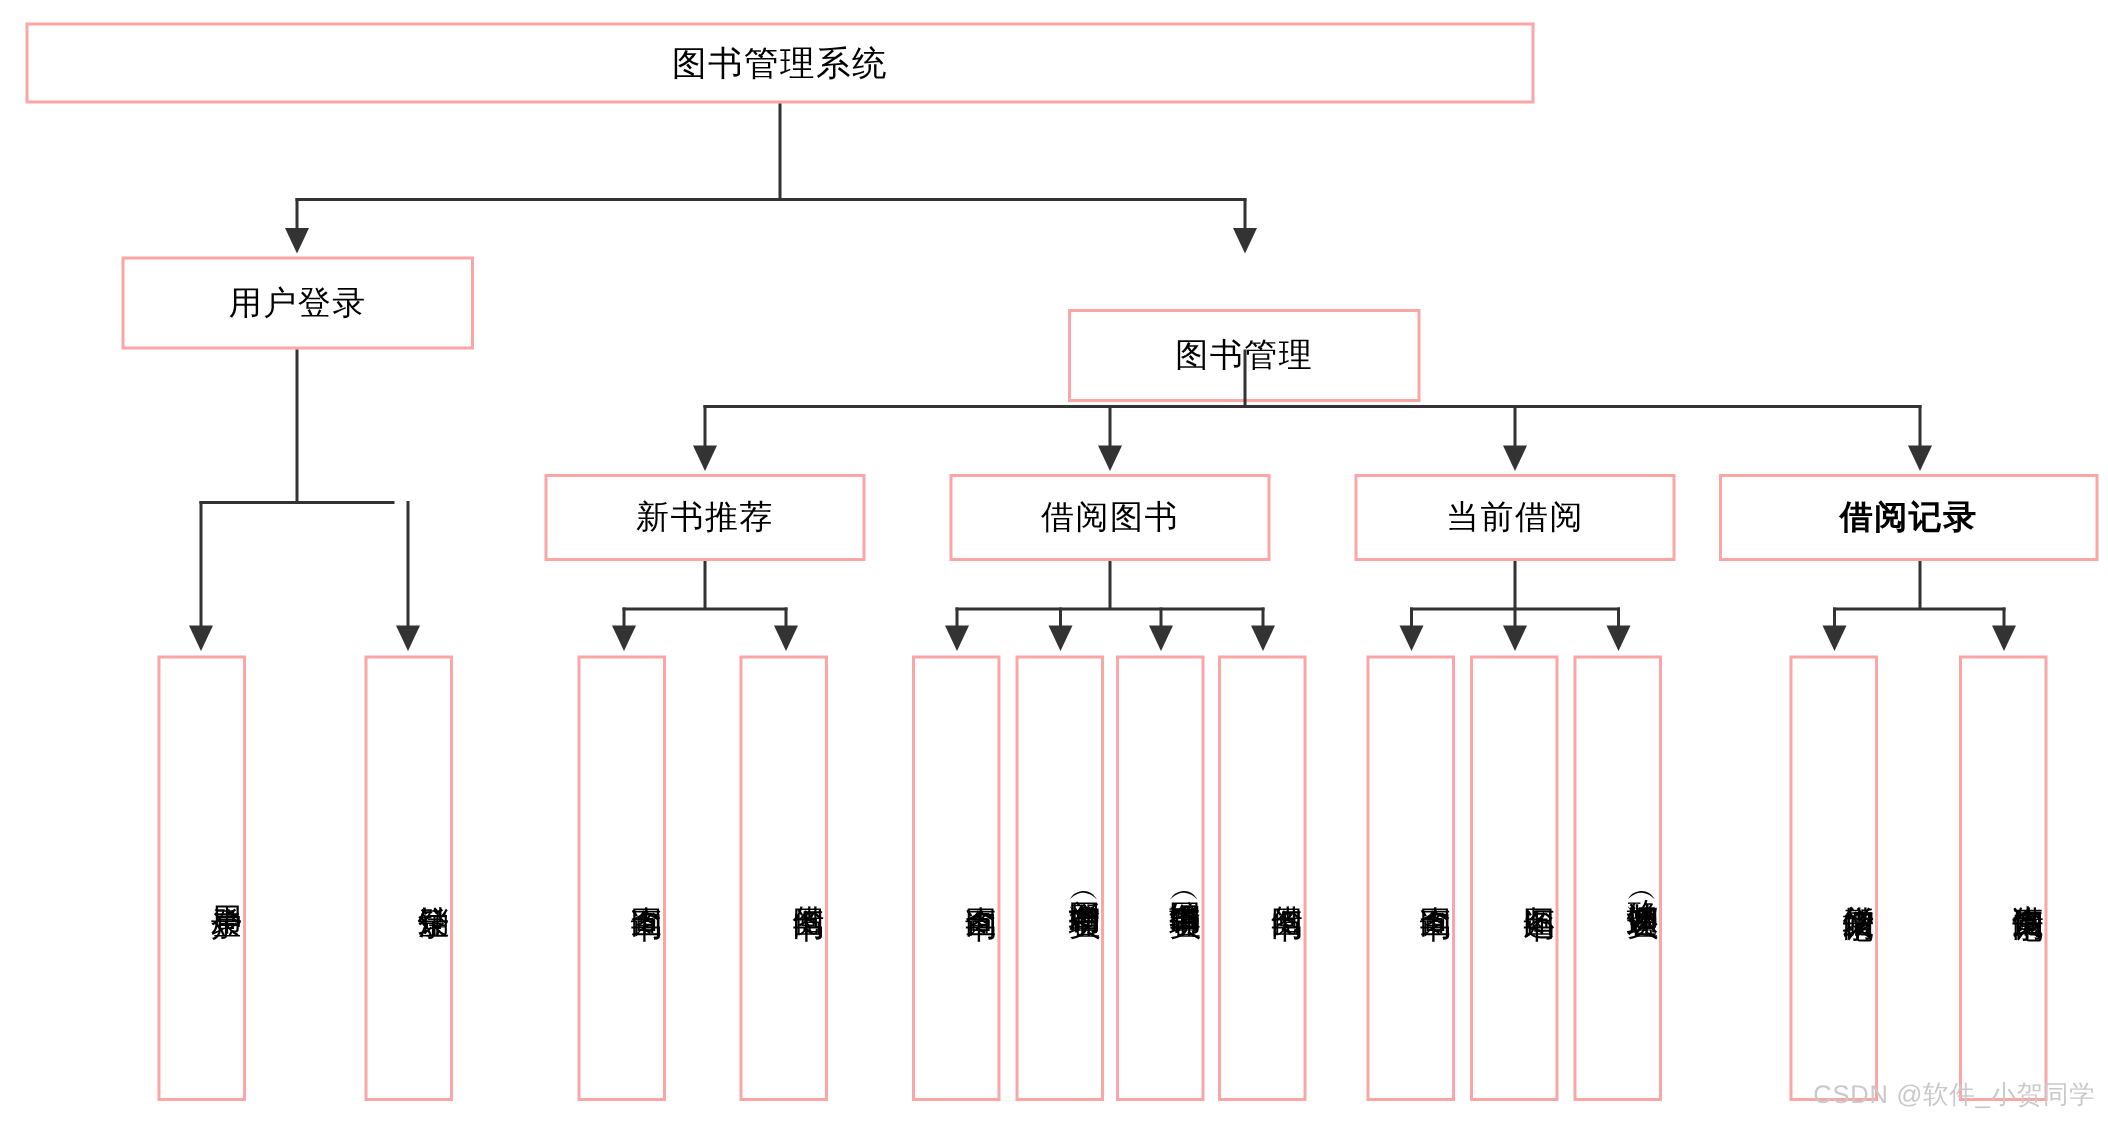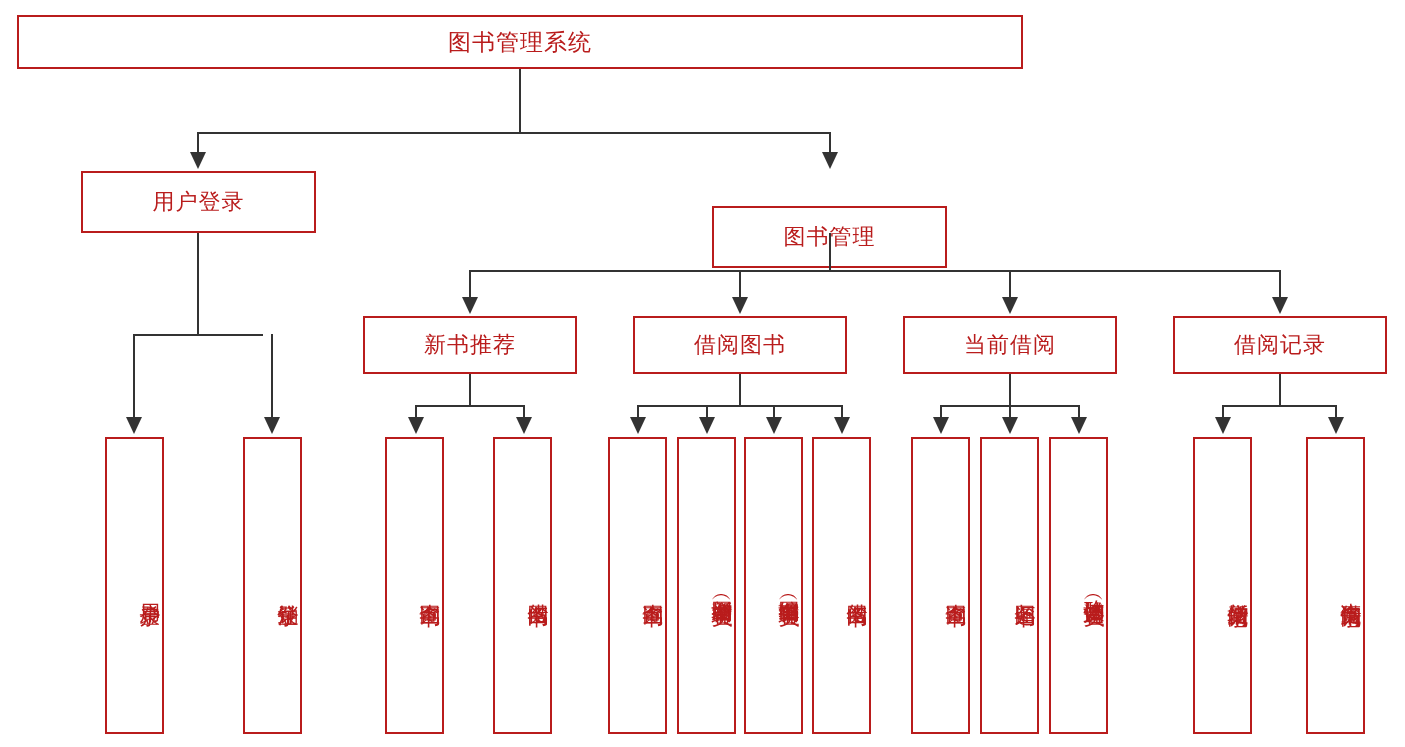--- a/index.html
+++ b/index.html
@@ -13,26 +13,26 @@
   #canvas {
     position: relative;
     width: 1405px;
     height: 747px;
     background: #ffffff;
     overflow: hidden;
   }
   .node {
     position: absolute;
     box-sizing: border-box;
-    border: 2px solid #b91c1c;
+    border: 2px solid #fca5a5;
     background: #ffffff;
     display: flex;
     align-items: center;
     justify-content: center;
-    color: #b91c1c;
+    color: #000000;
   }
   .node-h {
     font-size: 22px;
     letter-spacing: 1px;
     white-space: nowrap;
   }
   .node-v {
     writing-mode: vertical-rl;
     text-orientation: upright;
     font-size: 21px;
@@ -104,21 +104,21 @@
   <div class="ln ln-v" style="left:1009px; top:270px; height:28px;"></div>
   <div class="ln ln-v" style="left:1279px; top:270px; height:28px;"></div>
   <div class="arrow" style="left:462px; top:297px;"></div>
   <div class="arrow" style="left:732px; top:297px;"></div>
   <div class="arrow" style="left:1002px; top:297px;"></div>
   <div class="arrow" style="left:1272px; top:297px;"></div>
 
   <div class="node node-h" style="left:363px; top:316px; width:214px; height:58px;">新书推荐</div>
   <div class="node node-h" style="left:633px; top:316px; width:214px; height:58px;">借阅图书</div>
   <div class="node node-h" style="left:903px; top:316px; width:214px; height:58px;">当前借阅</div>
-  <div class="node node-h" style="left:1173px; top:316px; width:214px; height:58px;">借阅记录</div>
+  <div class="node node-h" style="left:1146px; top:316px; width:253px; height:58px;font-weight:bold;">借阅记录</div>
 
   <div class="ln ln-v" style="left:469px; top:374px; height:32px;"></div>
   <div class="ln ln-h" style="left:415px; top:405px; width:110px;"></div>
   <div class="ln ln-v" style="left:415px; top:405px; height:13px;"></div>
   <div class="ln ln-v" style="left:523px; top:405px; height:13px;"></div>
   <div class="arrow" style="left:408px; top:417px;"></div>
   <div class="arrow" style="left:516px; top:417px;"></div>
 
   <div class="ln ln-v" style="left:739px; top:374px; height:32px;"></div>
   <div class="ln ln-h" style="left:637px; top:405px; width:206px;"></div>
@@ -158,13 +158,14 @@
   <div class="node node-v start-top" style="left:744px; top:437px; width:59px; height:297px;">编辑图书（管理员）</div>
   <div class="node node-v" style="left:812px; top:437px; width:59px; height:297px;">借阅图书</div>
 
   <div class="node node-v" style="left:911px; top:437px; width:59px; height:297px;">查询图书</div>
   <div class="node node-v" style="left:980px; top:437px; width:59px; height:297px;">归还图书</div>
   <div class="node node-v start-top" style="left:1049px; top:437px; width:59px; height:297px;">确认归还（管理员）</div>
 
   <div class="node node-v" style="left:1193px; top:437px; width:59px; height:297px;">新增借阅记录</div>
   <div class="node node-v" style="left:1306px; top:437px; width:59px; height:297px;">查询借阅记录</div>
 
+  <div class="watermark">CSDN @软件_小贺同学</div>
 </div>
 
 </body></html>

